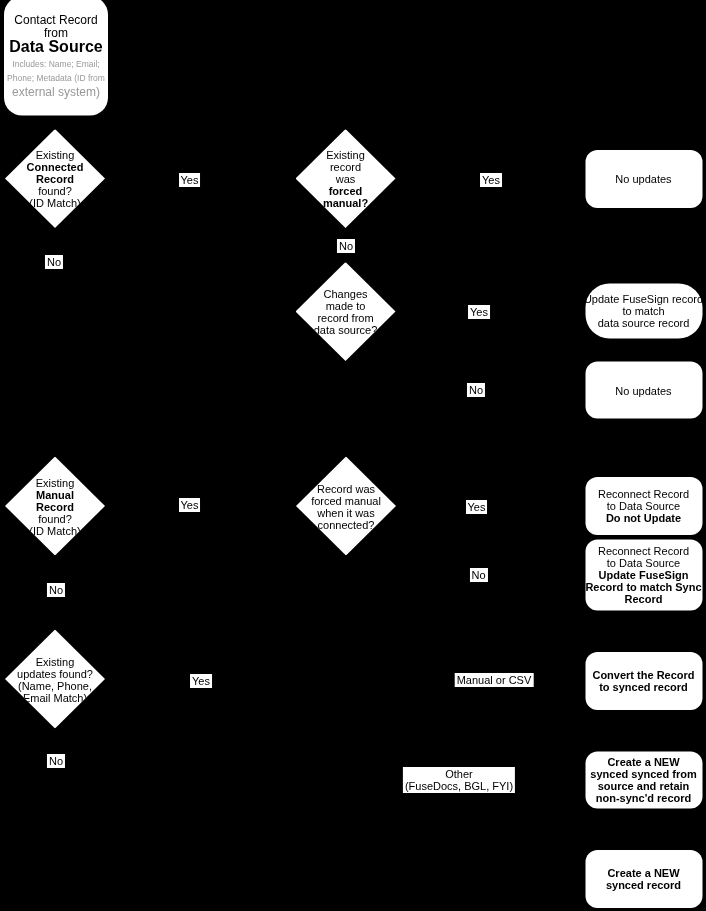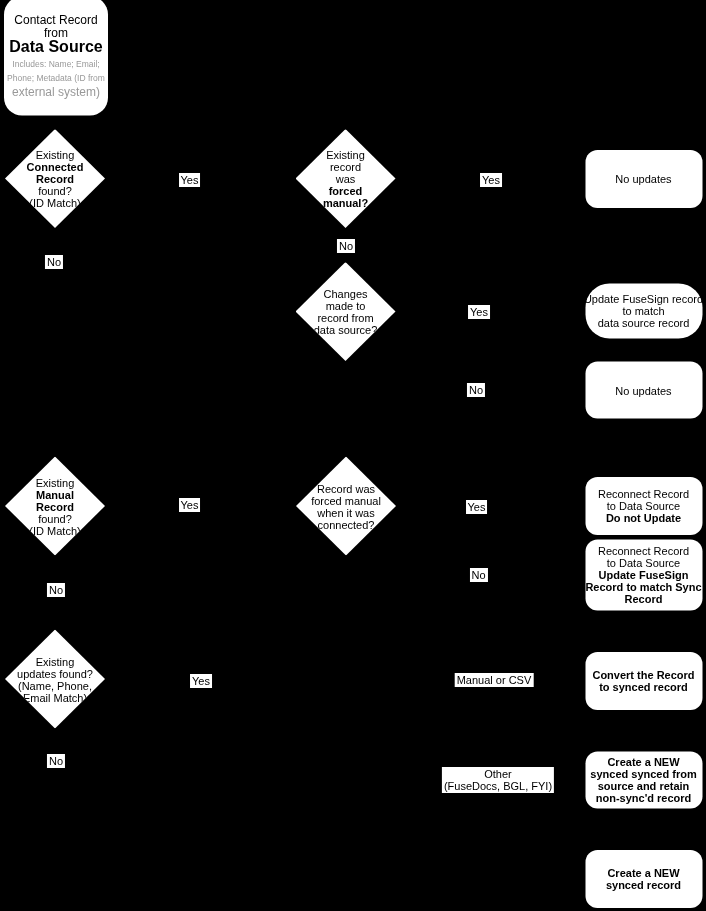--- a/index.html
+++ b/index.html
@@ -123,21 +123,21 @@
     <div class="node label" style="left: 476px; top: 680px; margin-left: 18px;">
       <div class="line">Manual or CSV</div>
     </div>
     <div class="node box" style="left: 643.5px; top: 681px; width: 117px; height: 58px; border-radius: 12px;">
       <div class="line b">Convert the Record</div>
       <div class="line b">to synced record</div>
     </div>
     <div class="node label" style="left: 56px; top: 761px;">
       <div class="line">No</div>
     </div>
-    <div class="node label" style="left: 498px; top: 780px; text-align: center;">
+    <div class="node label" style="left: 459px; top: 780px; text-align: center;">
       <div class="line">Other</div>
       <div class="line">(FuseDocs, BGL, FYI)</div>
     </div>
     <div class="node box" style="left: 643.5px; top: 779.5px; width: 117px; height: 57px; border-radius: 12px;">
       <div class="line b">Create a NEW</div>
       <div class="line b">synced synced from</div>
       <div class="line b">source and retain</div>
       <div class="line b">non-sync'd record</div>
     </div>
     <div class="node box" style="left: 643.5px; top: 879px; width: 117px; height: 58px; border-radius: 12px;">

